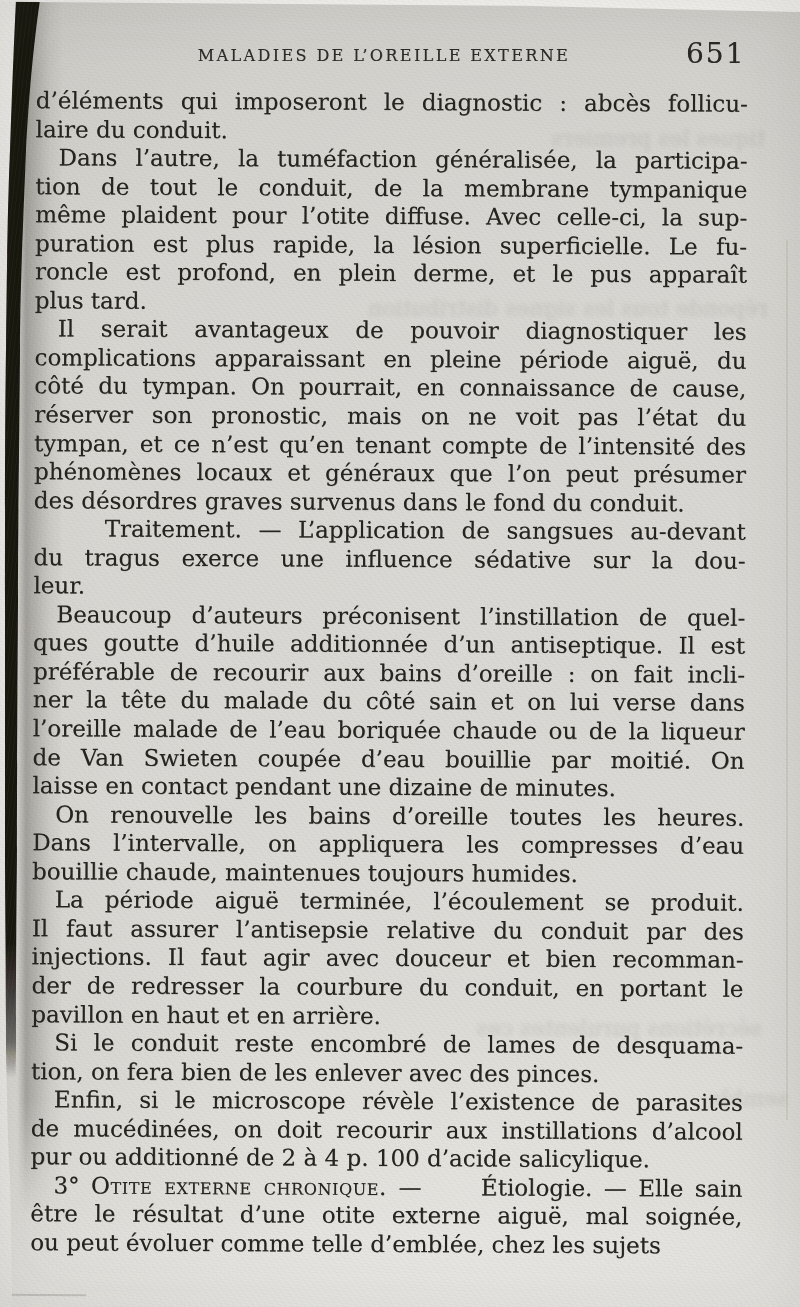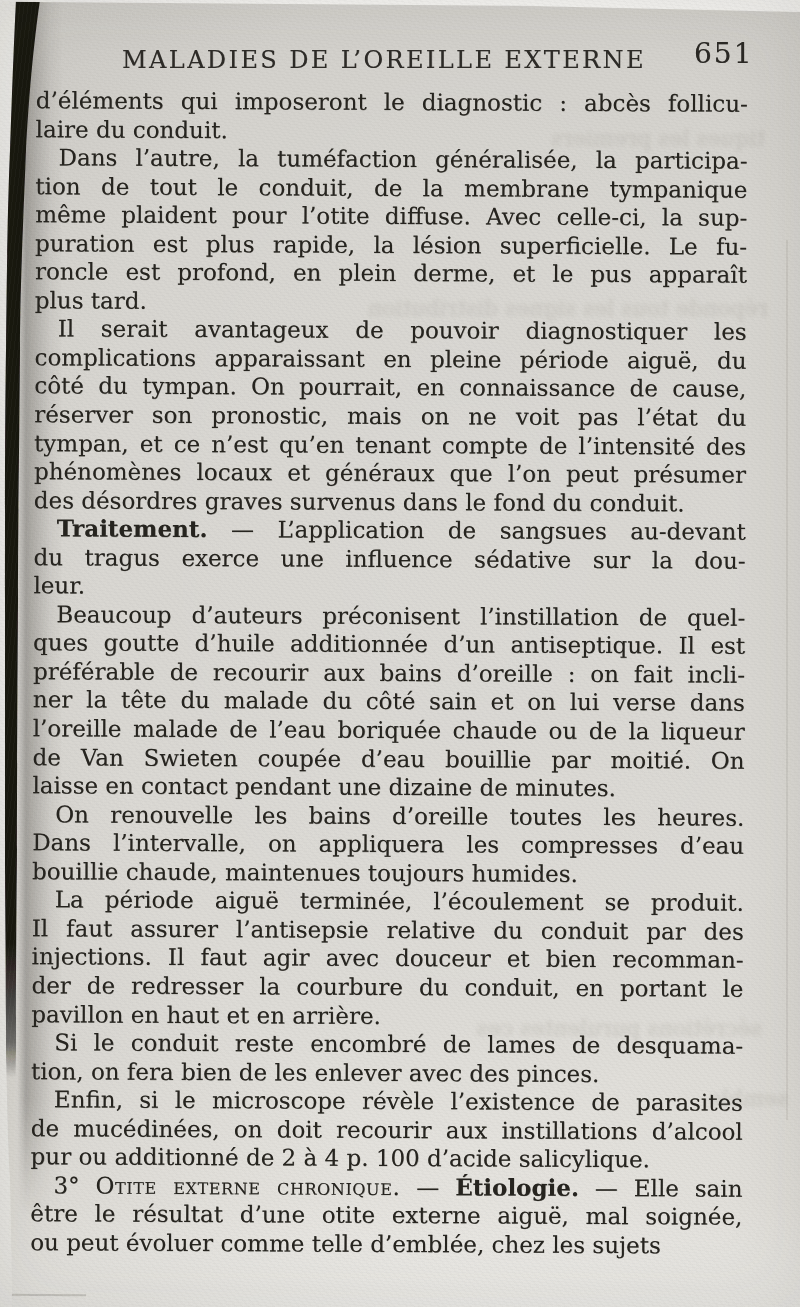--- a/index.html
+++ b/index.html
@@ -49,47 +49,46 @@
   }
   .bottom-left-line{
     position:absolute;left:0;top:1294px;width:86px;height:2px;z-index:2;
     background:rgba(120,114,106,0.28);
     transform:rotate(0.4deg);
   }
   .header{position:absolute;top:0;left:0;width:100%;z-index:6;}
   .running-head{
     position:absolute;top:46px;left:12px;width:744px;
     text-align:center;
-    font-size:24px;letter-spacing:2.4px;
+    font-size:16px;letter-spacing:2.4px;
     color:#2d2b27;
     text-shadow:0.3px 0.3px 0.5px rgba(45,43,39,0.45);
     white-space:nowrap;
   }
   .page-number{
     position:absolute;top:37px;left:686px;
     font-size:28px;letter-spacing:2px;color:#2a2824;
     text-shadow:0.3px 0.3px 0.6px rgba(42,40,36,0.45);
-    margin-left:8px;
   }
   .text-block{
     position:absolute;left:33px;top:88px;width:712px;z-index:6;
     font-size:23px;line-height:28.55px;
     transform:rotate(0.28deg);
     transform-origin:50% 50%;
     text-shadow:0.3px 0.3px 0.55px rgba(40,38,34,0.42);
   }
   .paragraph{margin:0;}
   .line{
     text-align:justify;
     text-align-last:justify;
     height:28.55px;overflow:visible;
   }
   .line.last{text-align-last:left;}
   .line.indent{padding-left:23px;}
-  .seg-bold{font-weight:bold;}
+  .seg-bold{font-weight:normal;margin-left:48px;}
   .seg-smallcaps{font-variant:small-caps;letter-spacing:0.6px;}
   
   .ghost{
     position:absolute;z-index:1;
     transform:scaleX(-1);
     filter:blur(2.3px);
     color:#aba8a0;opacity:0.42;
     font-size:22px;white-space:nowrap;pointer-events:none;
   }
   .ghost.g1{top:126px;left:555px;width:210px;}

